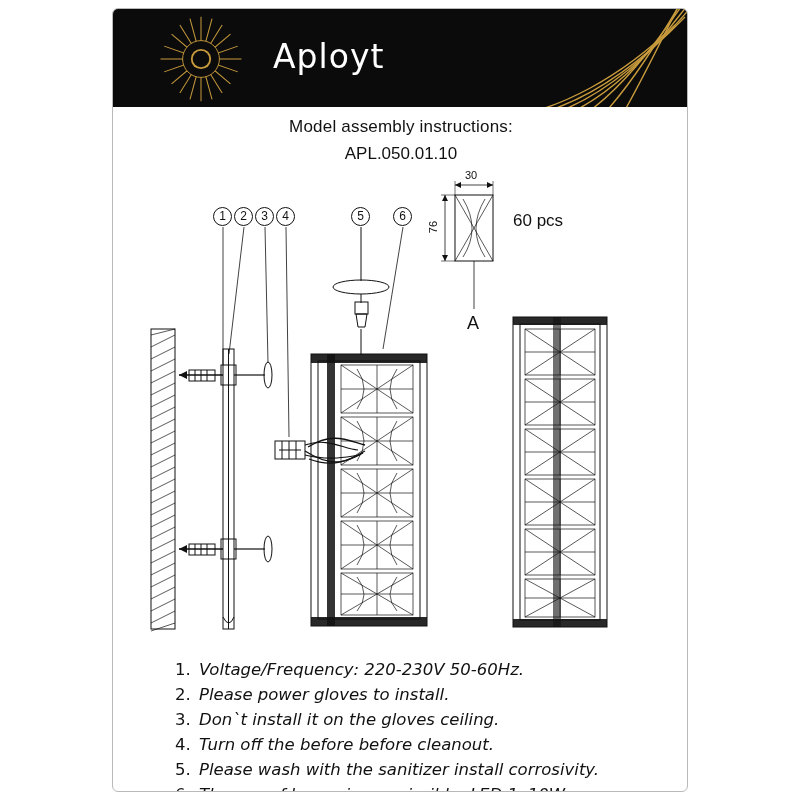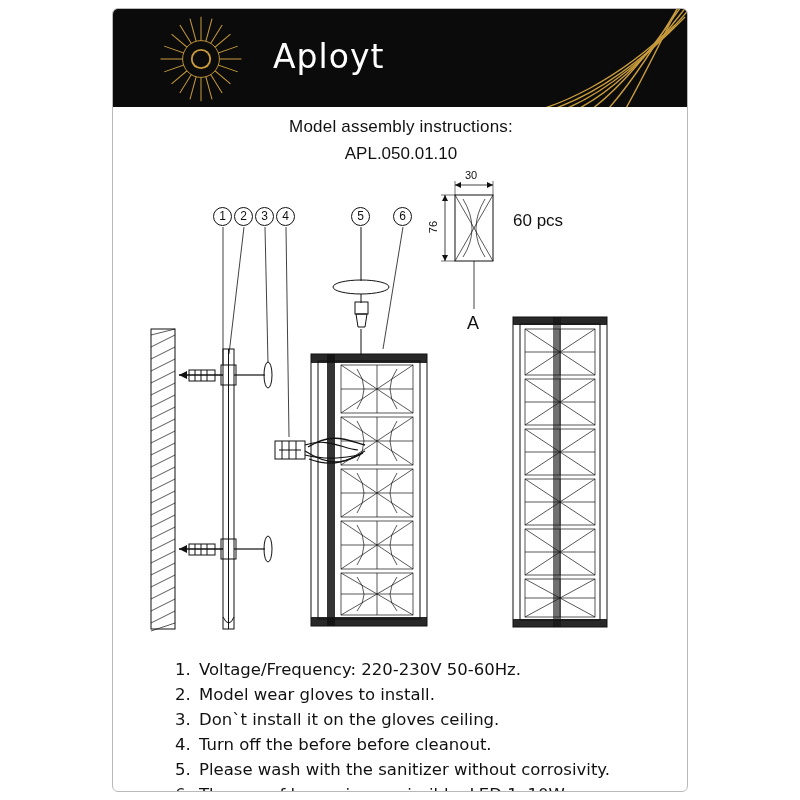--- a/index.html
+++ b/index.html
@@ -105,21 +105,21 @@
     width: 500px;
     color: #111;
   }
   .instructions .row {
     display: flex;
     font-size: 16.5px;
     line-height: 25px;
     font-family: "DejaVu Sans", sans-serif;
   }
   .instructions .num { width: 24px; flex: none; }
-  .instructions .txt { flex: 1; }
+  .instructions .txt { flex: 1; font-style: italic; }
 </style>
 </head>
 <body>
 
 <div id="page">
   <div class="sheet">
 
     <div class="banner">
       <svg class="sunburst-left" viewBox="0 0 100 100">
         <g stroke="#c79a3c" stroke-width="1.1" fill="none">
@@ -382,33 +382,33 @@
       <div class="letter-a" style="left:354px; top:144px;">A</div>
     </div>
 
     <div class="instructions">
       <div class="row">
         <span class="num">1.</span>
         <span class="txt">Voltage/Frequency: 220-230V 50-60Hz.</span>
       </div>
       <div class="row">
         <span class="num">2.</span>
-        <span class="txt">Model wear gloves to install.</span>
+        <span class="txt">Please power gloves to install.</span>
       </div>
       <div class="row">
         <span class="num">3.</span>
         <span class="txt">Don`t install it on the gloves ceiling.</span>
       </div>
       <div class="row">
         <span class="num">4.</span>
         <span class="txt">Turn off the before before cleanout.</span>
       </div>
       <div class="row">
         <span class="num">5.</span>
-        <span class="txt">Please wash with the sanitizer without corrosivity.</span>
+        <span class="txt">Please wash with the sanitizer install corrosivity.</span>
       </div>
       <div class="row">
         <span class="num">6.</span>
         <span class="txt">The use of lamps is permissible: LED 1x10W.</span>
       </div>
     </div>
 
   </div>
 </div>
 

